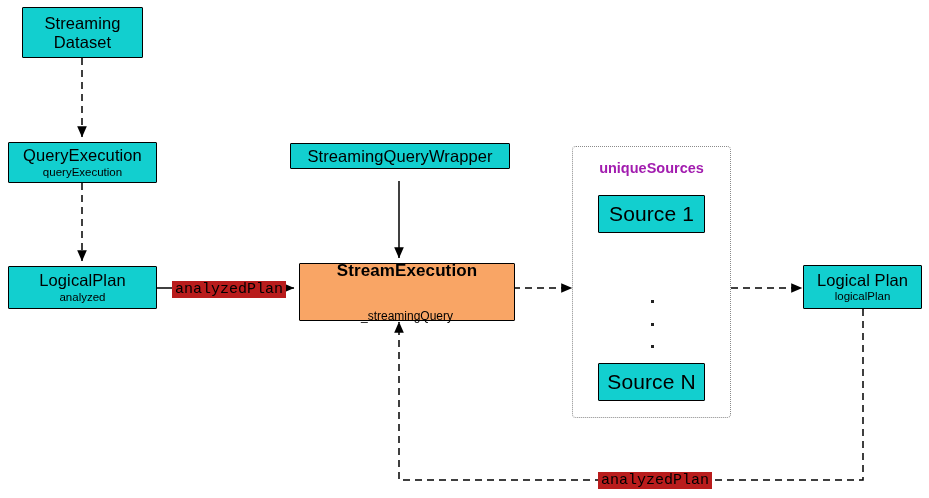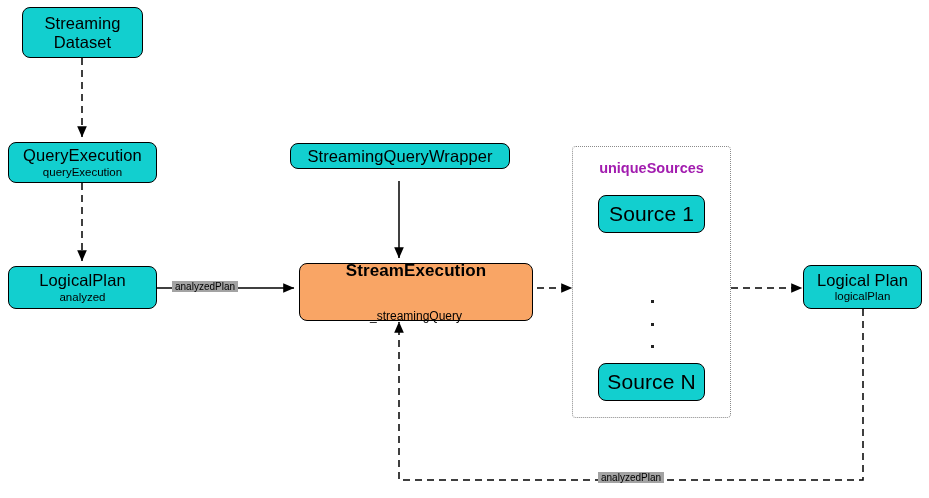--- a/index.html
+++ b/index.html
@@ -15,21 +15,21 @@
     position: relative;
     width: 929px;
     height: 498px;
     background: #ffffff;
     overflow: hidden;
   }
   .node {
     position: absolute;
     box-sizing: border-box;
     border: 1.4px solid #000000;
-    border-radius: 8px;
+    border-radius: 1px;
     display: flex;
     flex-direction: column;
     align-items: center;
     justify-content: center;
     text-align: center;
     color: #000000;
     background: #12cfcf;
     line-height: 1.12;
   }
   .node .title {
@@ -66,24 +66,24 @@
     font-weight: bold;
     color: #a21caf;
     text-align: center;
     width: 100%;
     left: 0;
   }
 
   
   .edge-label {
     position: absolute;
-    font-family: Liberation Sans, sans-serif;
-    font-size: 10px;
+    font-family: Liberation Mono, monospace;
+    font-size: 15px;
     color: #000000;
-    background: #a3a3a3;
+    background: #b91c1c;
     white-space: nowrap;
     padding: 0 3px;
   }
 
   .dots {
     position: absolute;
     display: flex;
     flex-direction: column;
     align-items: center;
     justify-content: space-between;
@@ -143,21 +143,21 @@
 
   <div class="node teal" style="left:8px; top:266px; width:149px; height:43px;">
     <div class="title">LogicalPlan</div>
     <div class="sub">analyzed</div>
   </div>
 
   <div class="node teal" style="left:290px; top:143px; width:220px; height:26px;">
     <div class="title">StreamingQueryWrapper</div>
   </div>
 
-  <div class="node orange" style="left:299px; top:263px; width:234px; height:58px;">
+  <div class="node orange" style="left:299px; top:263px; width:216px; height:58px;">
     <div class="title">StreamExecution</div>
     <div class="sub">_streamingQuery</div>
   </div>
 
   <div class="group" style="left:572px; top:146px; width:159px; height:272px;">
     <div class="group-title" style="top:13px;">uniqueSources</div>
   </div>
 
   <div class="node teal small" style="left:598px; top:195px; width:107px; height:38px;">
     <div class="title">Source 1</div>

